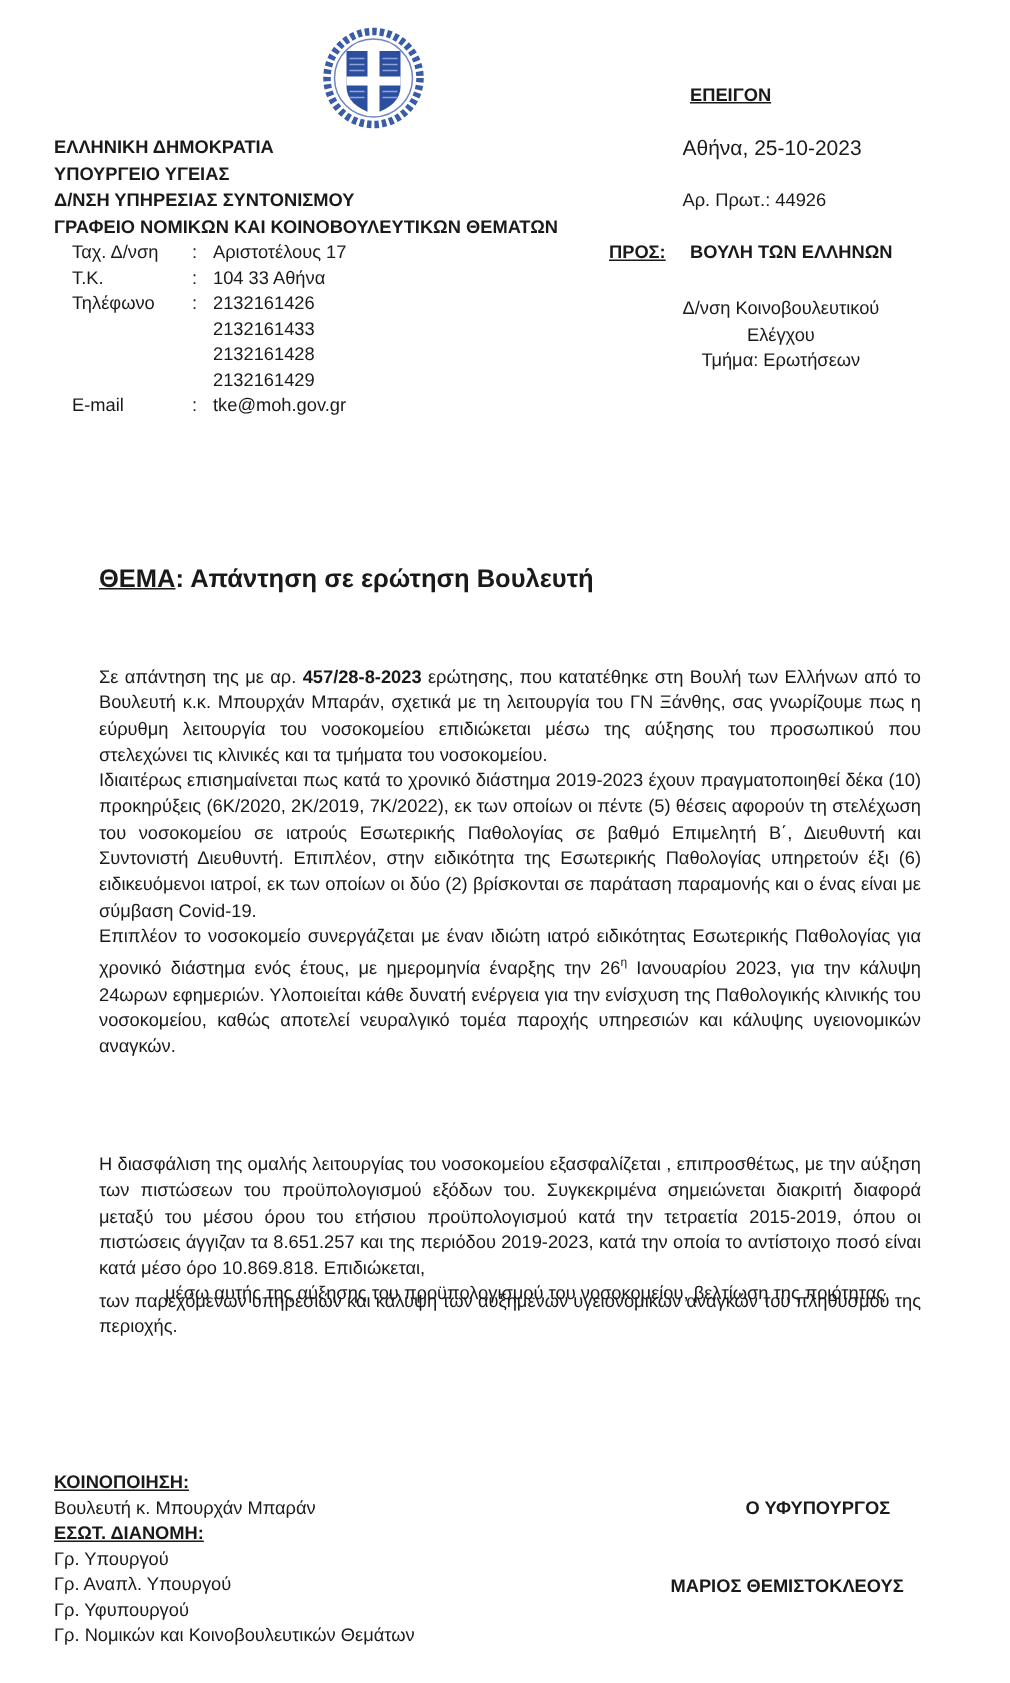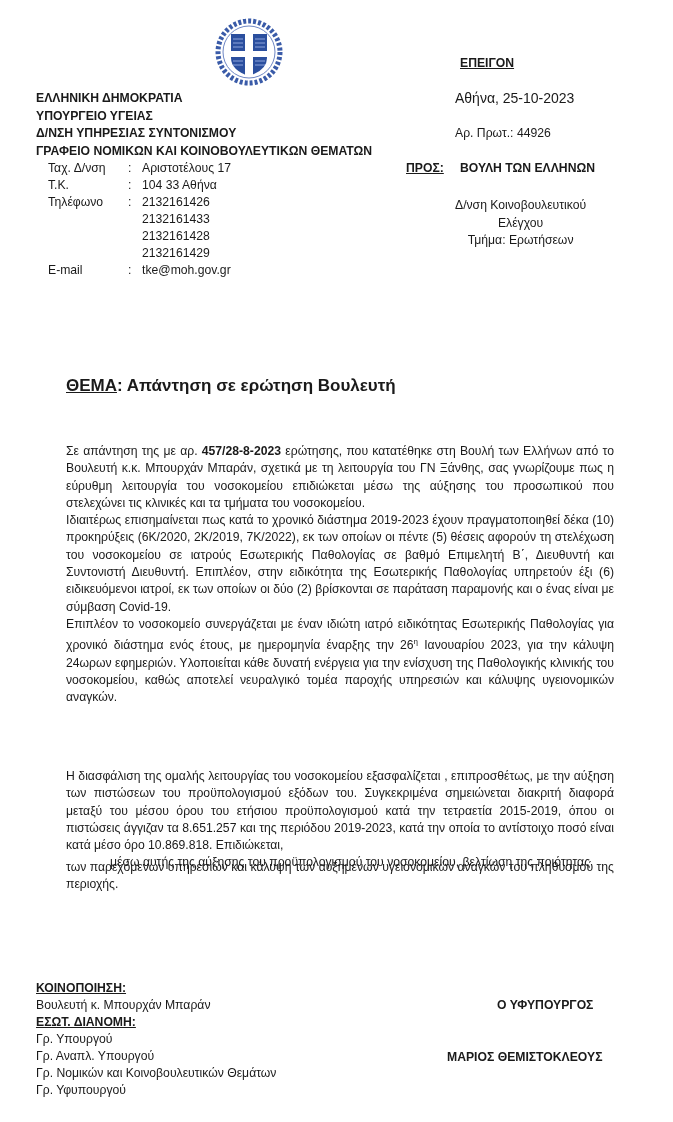--- a/index.html
+++ b/index.html
@@ -121,18 +121,18 @@
 <div class="body" style="top:859px;">
   <p>των παρεχόμενων υπηρεσιών και κάλυψη των αυξημένων υγειονομικών αναγκών του πληθυσμού της περιοχής.</p>
 </div>
 
 <div class="footer-left">
   <div class="b u">ΚΟΙΝΟΠΟΙΗΣΗ:</div>
   <div>Βουλευτή κ. Μπουρχάν Μπαράν</div>
   <div class="b u">ΕΣΩΤ. ΔΙΑΝΟΜΗ:</div>
   <div>Γρ. Υπουργού</div>
   <div>Γρ. Αναπλ. Υπουργού</div>
+  <div>Γρ. Υφυπουργού</div>
   <div>Γρ. Νομικών και Κοινοβουλευτικών Θεμάτων</div>
-  <div>Γρ. Υφυπουργού</div>
 </div>
 
 <div class="sig" style="left:497px; top:998px;">Ο ΥΦΥΠΟΥΡΓΟΣ</div>
 <div class="sig" style="left:447px; top:1050px;">ΜΑΡΙΟΣ ΘΕΜΙΣΤΟΚΛΕΟΥΣ</div>
 
 </body></html>

